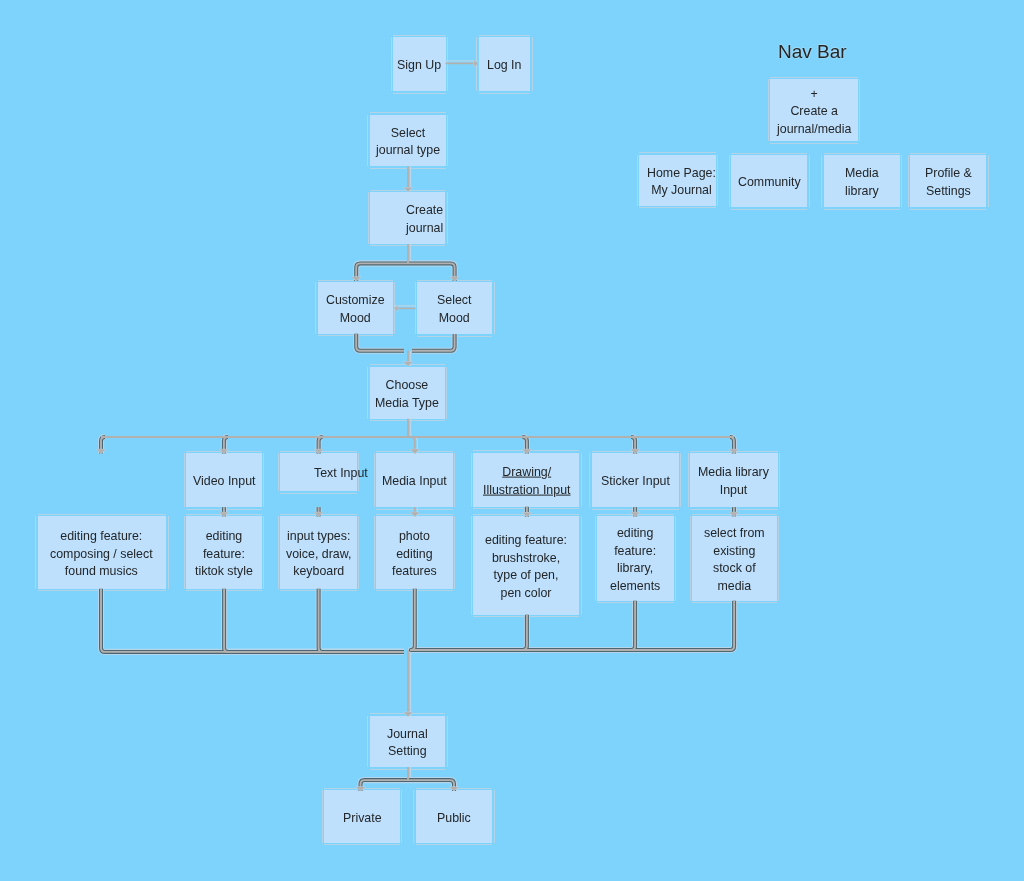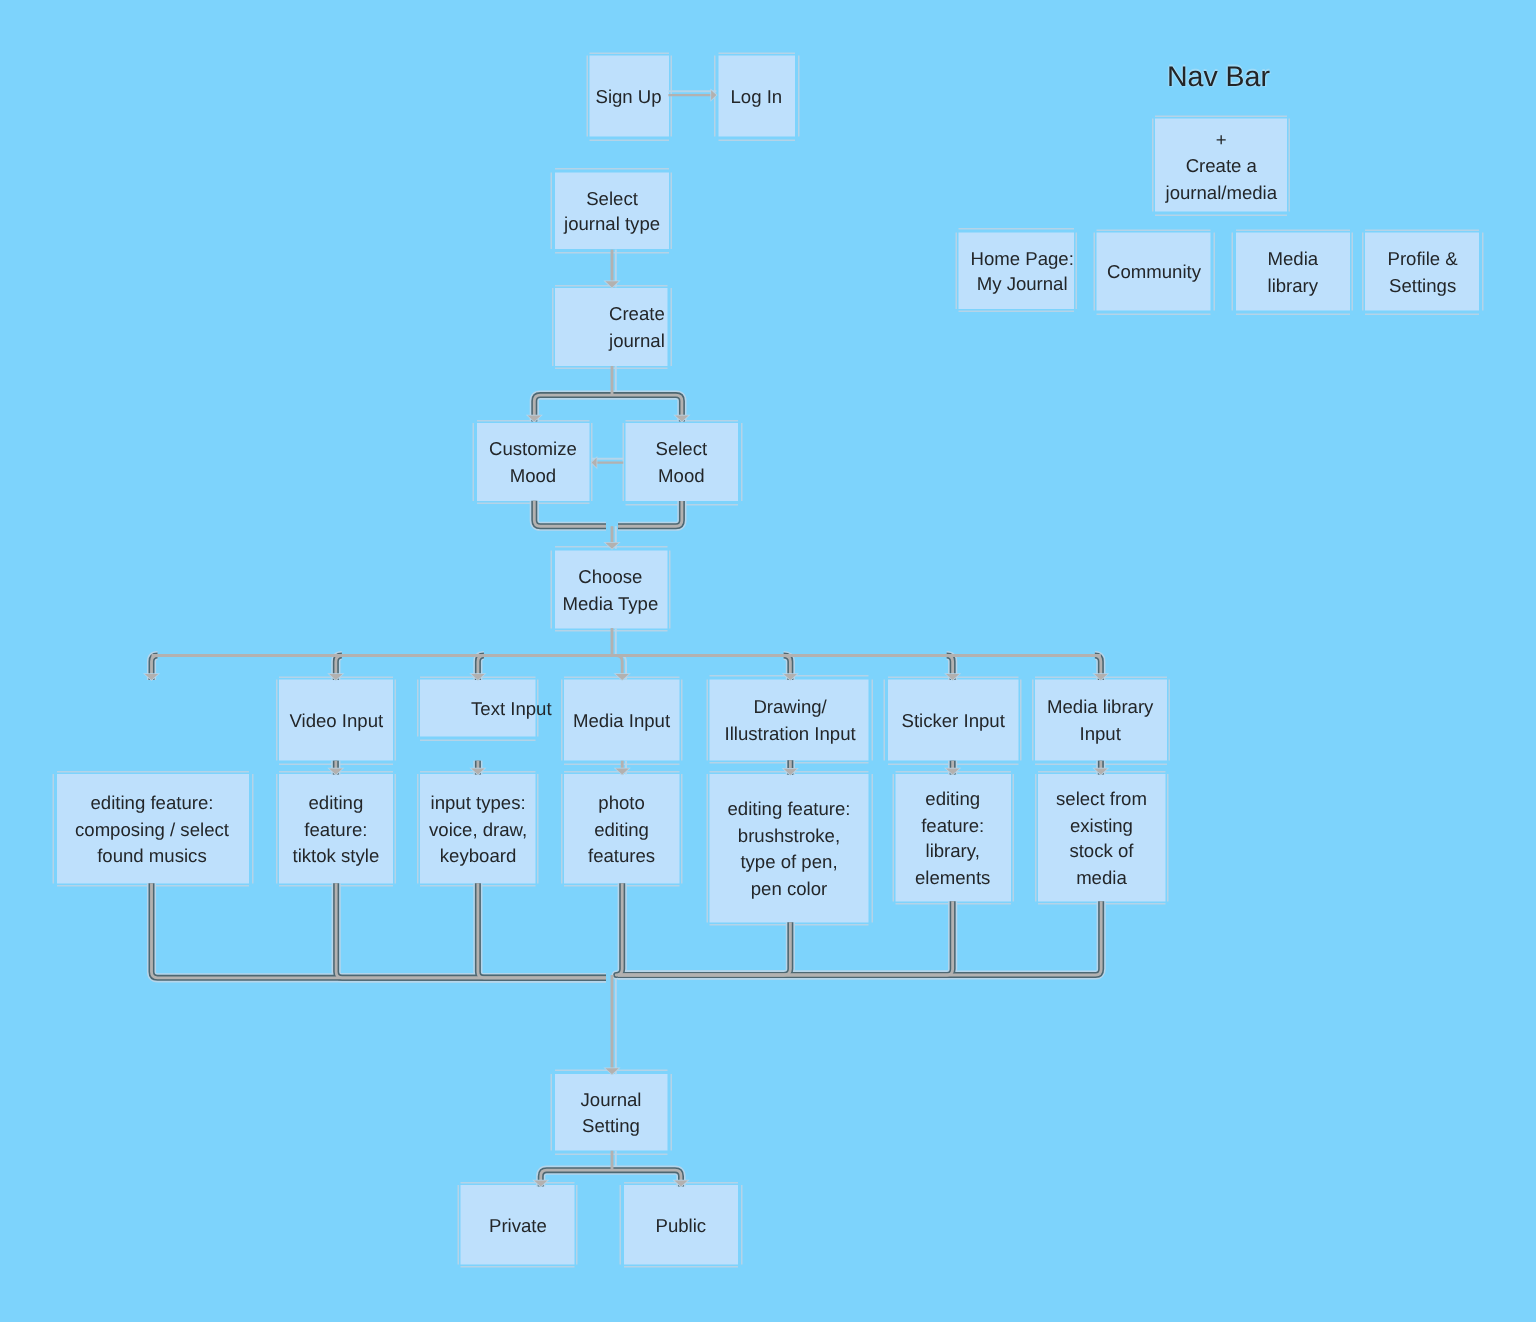--- a/index.html
+++ b/index.html
@@ -75,21 +75,21 @@
       <div class="node" style="left: 280.3px; top: 453.1px; width: 76.6px; height: 38px; padding-left: 44px;">
         <div class="lines">
           <span>Text Input</span>
         </div>
       </div>
       <div class="node" style="left: 376.1px; top: 453.1px; width: 76.7px; height: 54px;">
         <div class="lines">
           <span>Media Input</span>
         </div>
       </div>
-      <div class="node" style="left: 473.3px; top: 452.7px; width: 106.2px; height: 54.1px;">
+      <div class="node" style="left: 473.3px; top: 452.7px; width: 106.2px; height: 54.1px; text-decoration: underline;">
         <div class="lines">
           <span>Drawing/</span>
           <span>Illustration Input</span>
         </div>
       </div>
       <div class="node" style="left: 591.5px; top: 453.1px; width: 87.2px; height: 54px;">
         <div class="lines">
           <span>Sticker Input</span>
         </div>
       </div>
@@ -150,21 +150,21 @@
           <span>stock of</span>
           <span>media</span>
         </div>
       </div>
       <div class="node" style="left: 369.6px; top: 715.8px; width: 75.6px; height: 51.3px;">
         <div class="lines">
           <span>Journal</span>
           <span>Setting</span>
         </div>
       </div>
-      <div class="node" style="left: 307px; top: 790.4px; width: 75.9px; height: 52.4px;">
+      <div class="node" style="left: 324px; top: 790.4px; width: 75.9px; height: 52.4px;">
         <div class="lines">
           <span>Private</span>
         </div>
       </div>
       <div class="node" style="left: 415.8px; top: 790.4px; width: 76.3px; height: 52.4px;">
         <div class="lines">
           <span>Public</span>
         </div>
       </div>
       <div class="node" style="left: 770.4px; top: 79.3px; width: 87.4px; height: 62px;">

